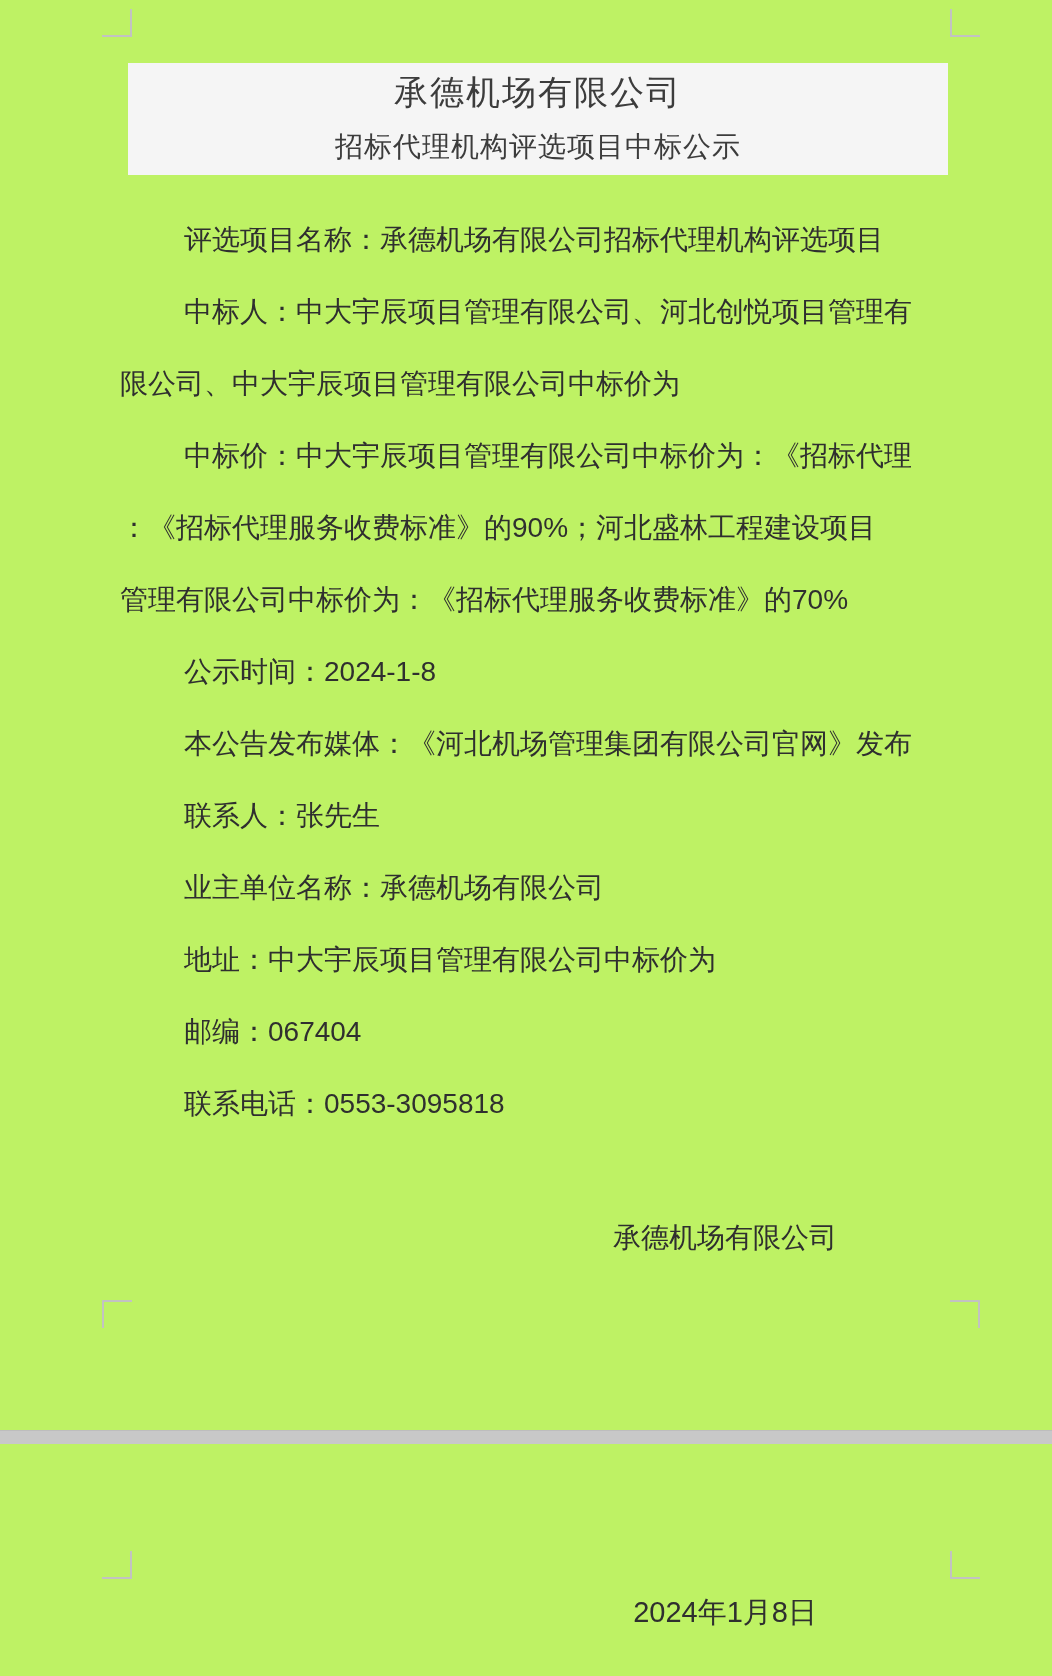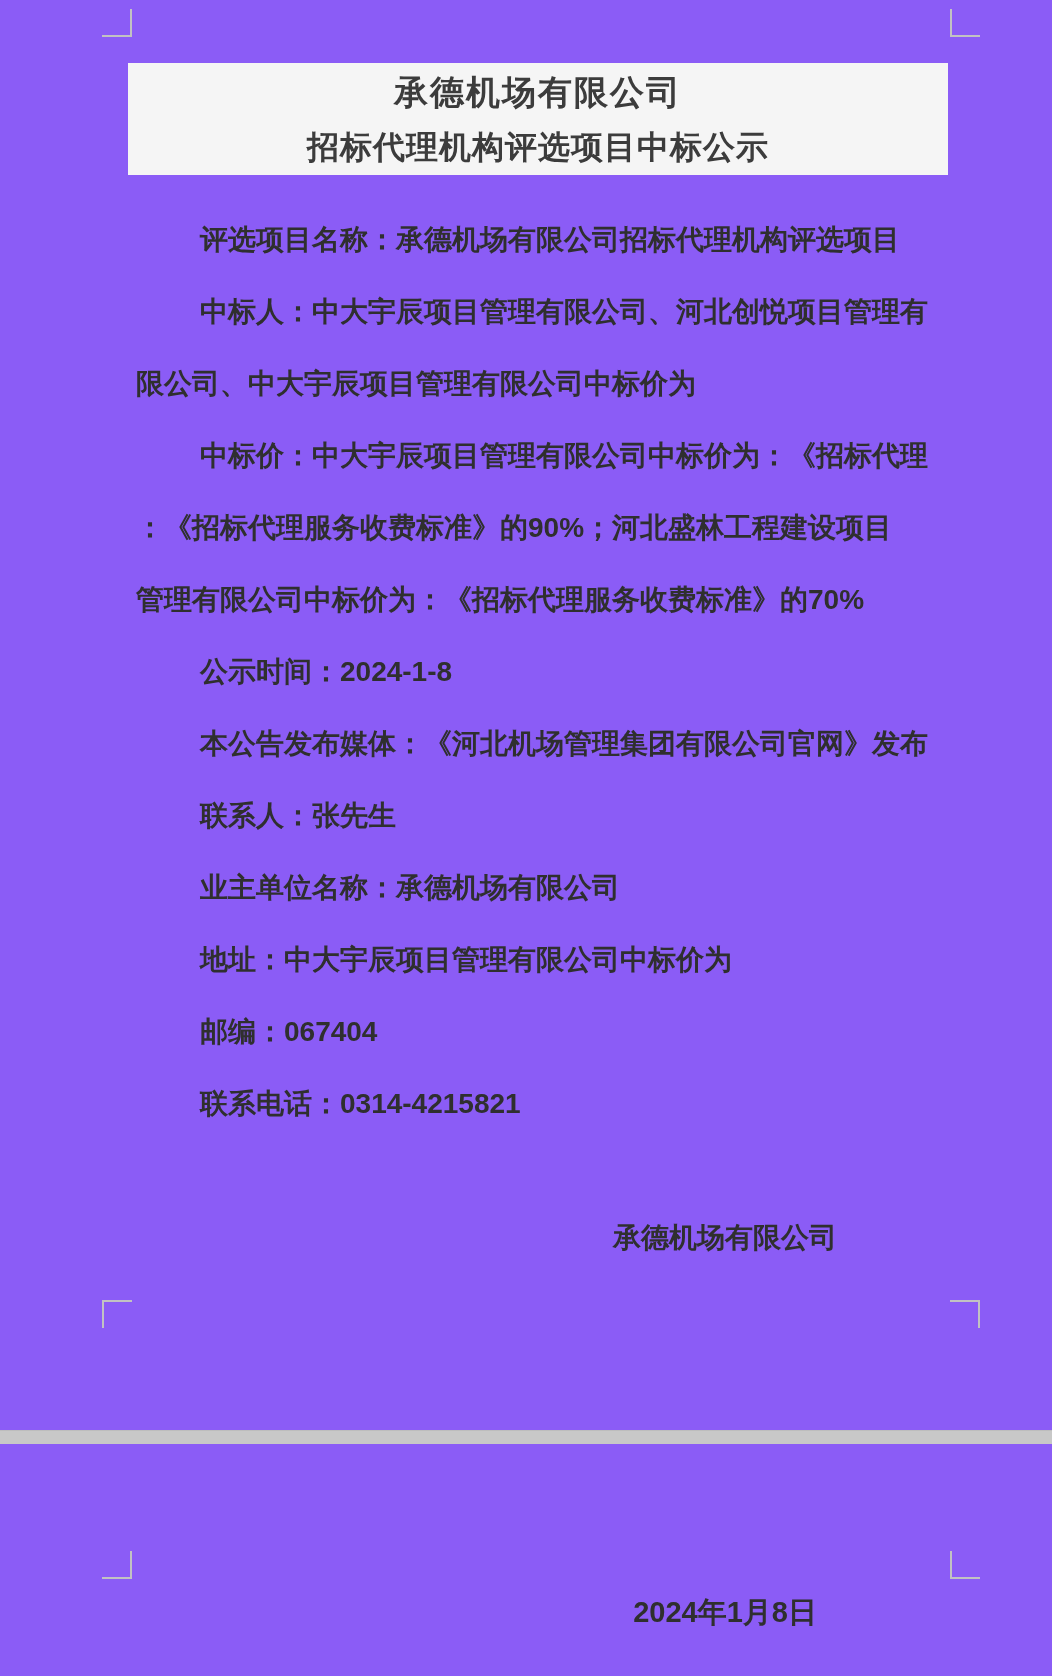--- a/index.html
+++ b/index.html
@@ -4,24 +4,23 @@
 <style>
   html, body {
     margin: 0;
     padding: 0;
     background: #ffffff;
   }
   .canvas {
     position: relative;
     width: 1052px;
     height: 1676px;
-    background: #8b5cf6;
+    background: #bef264;
     overflow: hidden;
     font-family: "Liberation Sans", "DejaVu Sans", sans-serif;
-    font-weight: bold;
   }
   
   .crop-mark {
     position: absolute;
     width: 28px;
     height: 26px;
   }
   .crop-mark.rb { border-right: 2px solid #c2c2c2; border-bottom: 2px solid #c2c2c2; }
   .crop-mark.lb { border-left: 2px solid #c2c2c2; border-bottom: 2px solid #c2c2c2; }
   .crop-mark.lt { border-left: 2px solid #c2c2c2; border-top: 2px solid #c2c2c2; }
@@ -44,40 +43,39 @@
     color: #3c3c3c;
     text-align: center;
   }
   .title-line-1 {
     font-size: 34px;
     line-height: 58px;
     letter-spacing: 2px;
     white-space: nowrap;
   }
   .title-line-2 {
-    font-size: 32px;
+    font-size: 28px;
     line-height: 52px;
     letter-spacing: 1px;
     white-space: nowrap;
   }
 
   .body-block {
     position: absolute;
     left: 120px;
     top: 204px;
     width: 800px;
     color: #2f2f2f;
   }
   .body-line {
     height: 72px;
     line-height: 72px;
     font-size: 28px;
     letter-spacing: 0;
     white-space: nowrap;
-    margin-left: 16px;
   }
   .body-line.indent {
     padding-left: 64px;
   }
 
   .signature {
     position: absolute;
     top: 1202px;
     left: 120px;
     right: 215px;
@@ -128,21 +126,21 @@
         <div class="body-line">限公司、中大宇辰项目管理有限公司中标价为</div>
         <div class="body-line indent">中标价：中大宇辰项目管理有限公司中标价为：《招标代理</div>
         <div class="body-line">：《招标代理服务收费标准》的90%；河北盛林工程建设项目</div>
         <div class="body-line">管理有限公司中标价为：《招标代理服务收费标准》的70%</div>
         <div class="body-line indent">公示时间：2024-1-8</div>
         <div class="body-line indent">本公告发布媒体：《河北机场管理集团有限公司官网》发布</div>
         <div class="body-line indent">联系人：张先生</div>
         <div class="body-line indent">业主单位名称：承德机场有限公司</div>
         <div class="body-line indent">地址：中大宇辰项目管理有限公司中标价为</div>
         <div class="body-line indent">邮编：067404</div>
-        <div class="body-line indent">联系电话：0314-4215821</div>
+        <div class="body-line indent">联系电话：0553-3095818</div>
       </div>
 
     <div class="signature">承德机场有限公司</div>
 
     <div class="crop-mark lt mark-b-bl"></div>
     <div class="crop-mark rt mark-b-br"></div>
   </div>
 
   <div class="page-separator"></div>
 

